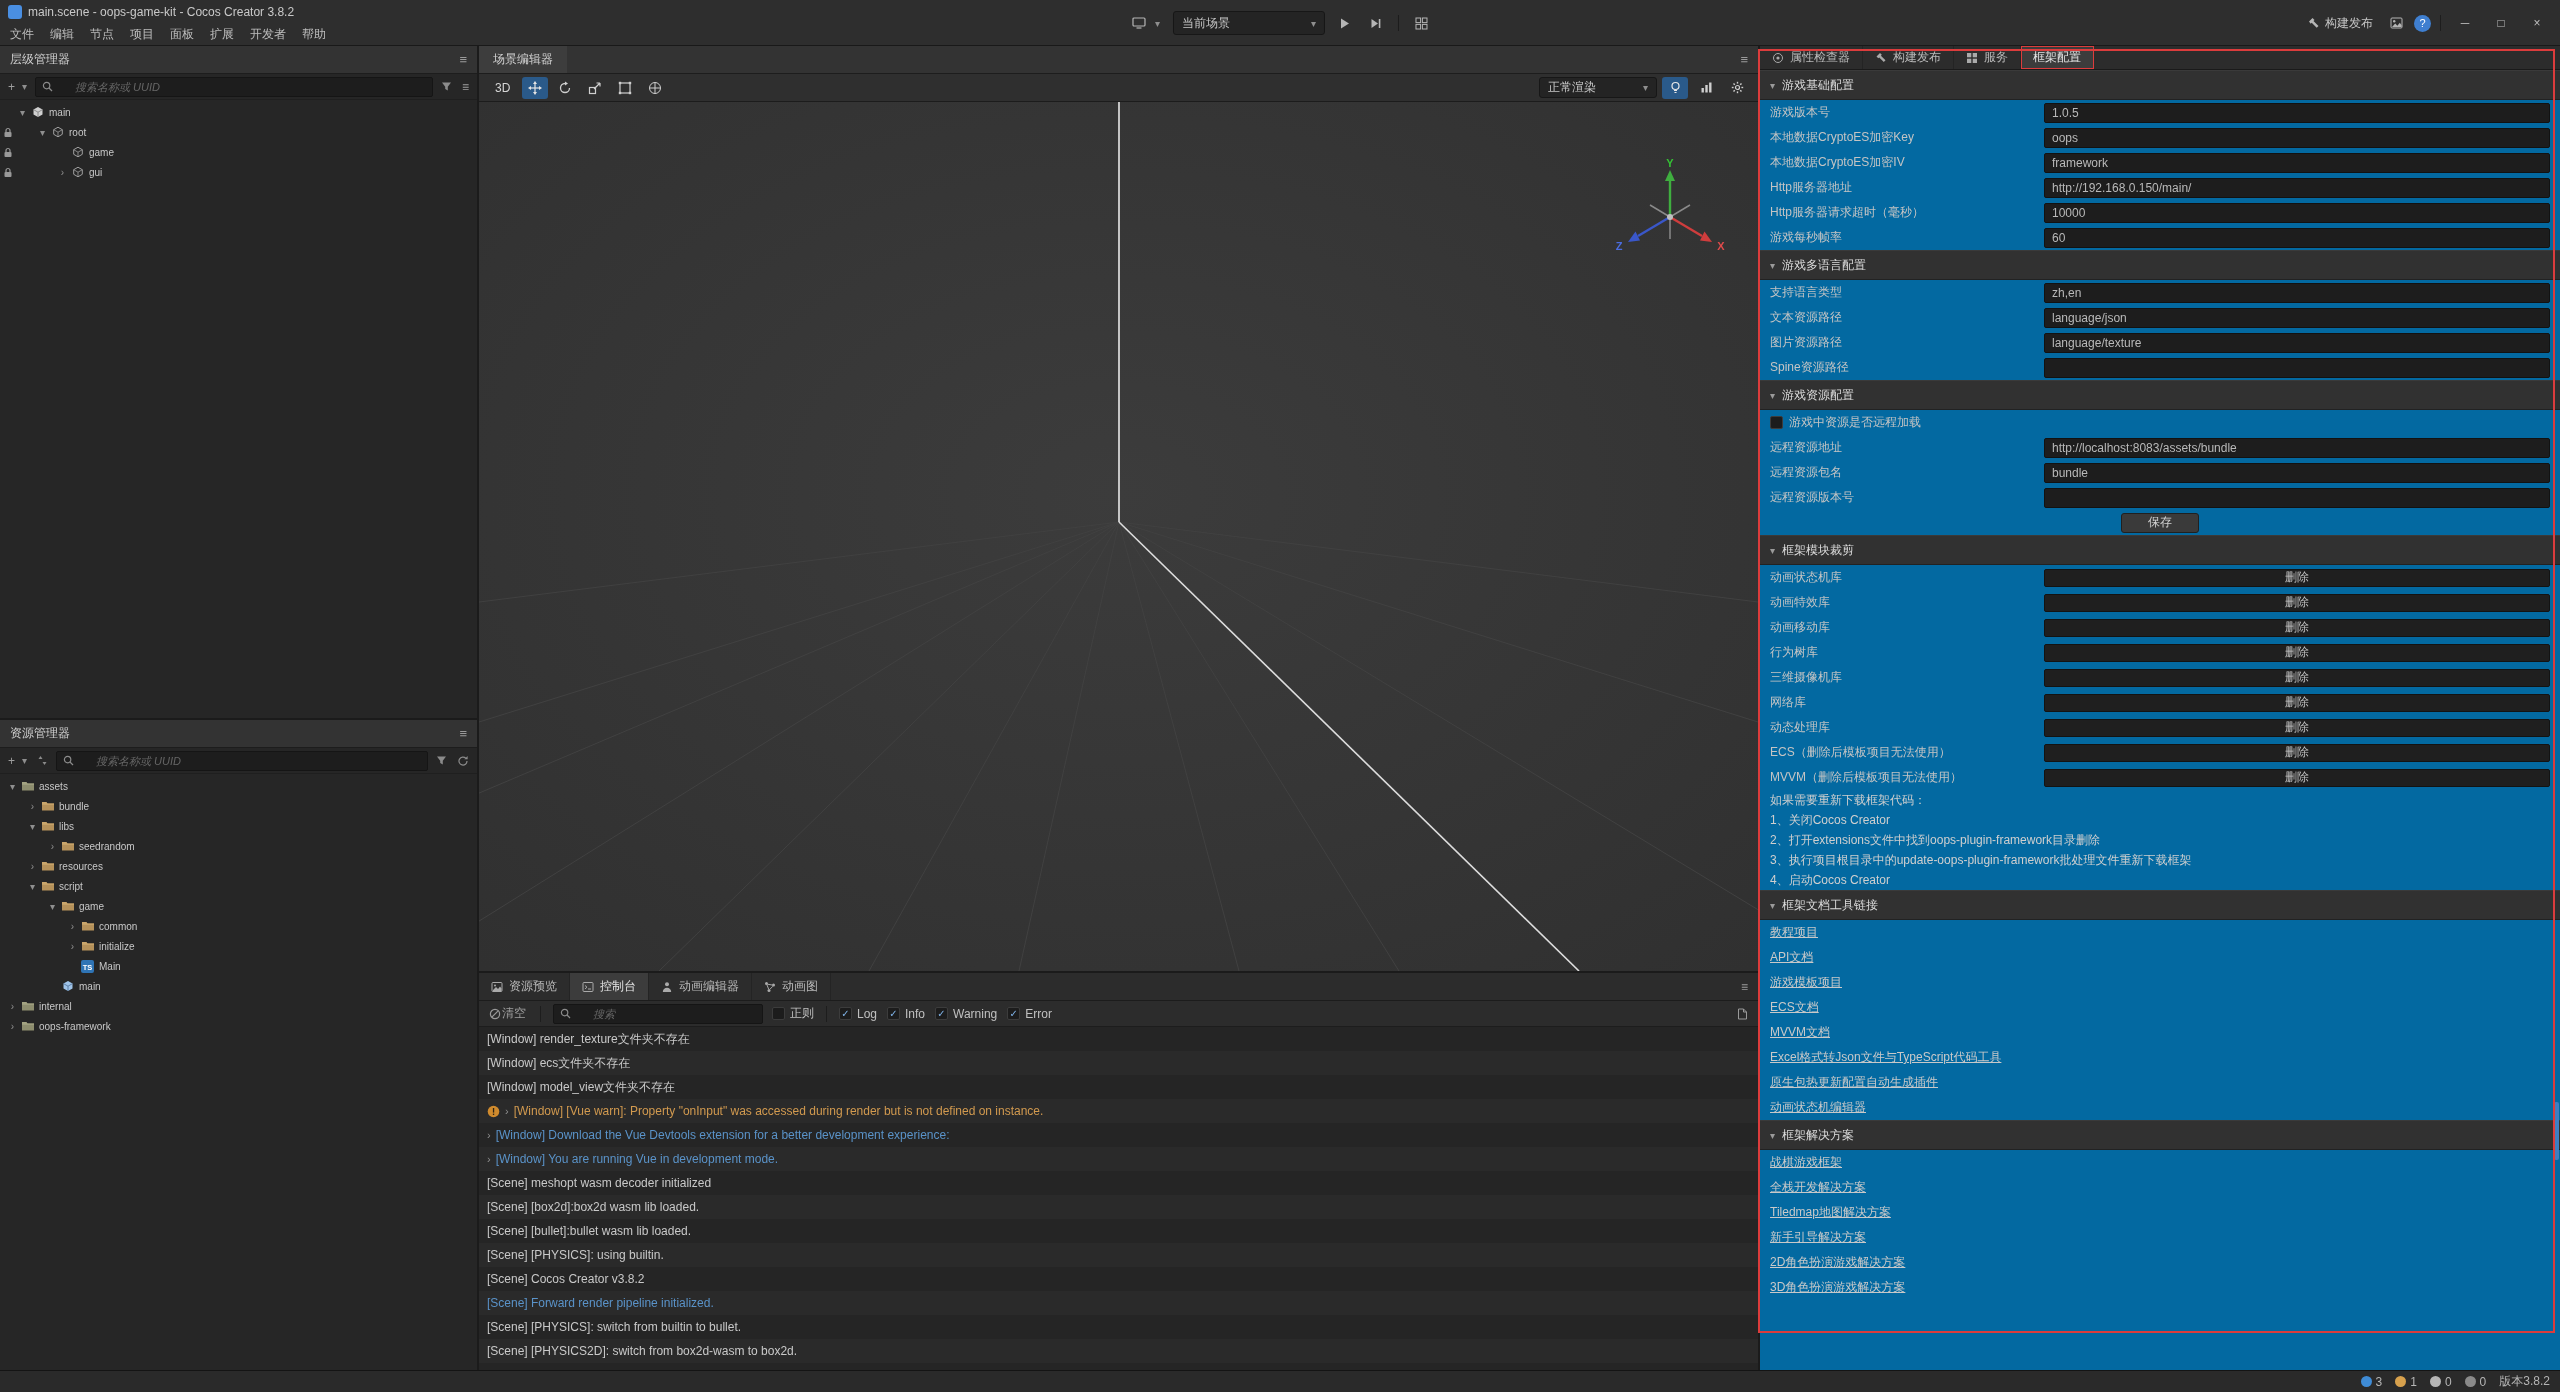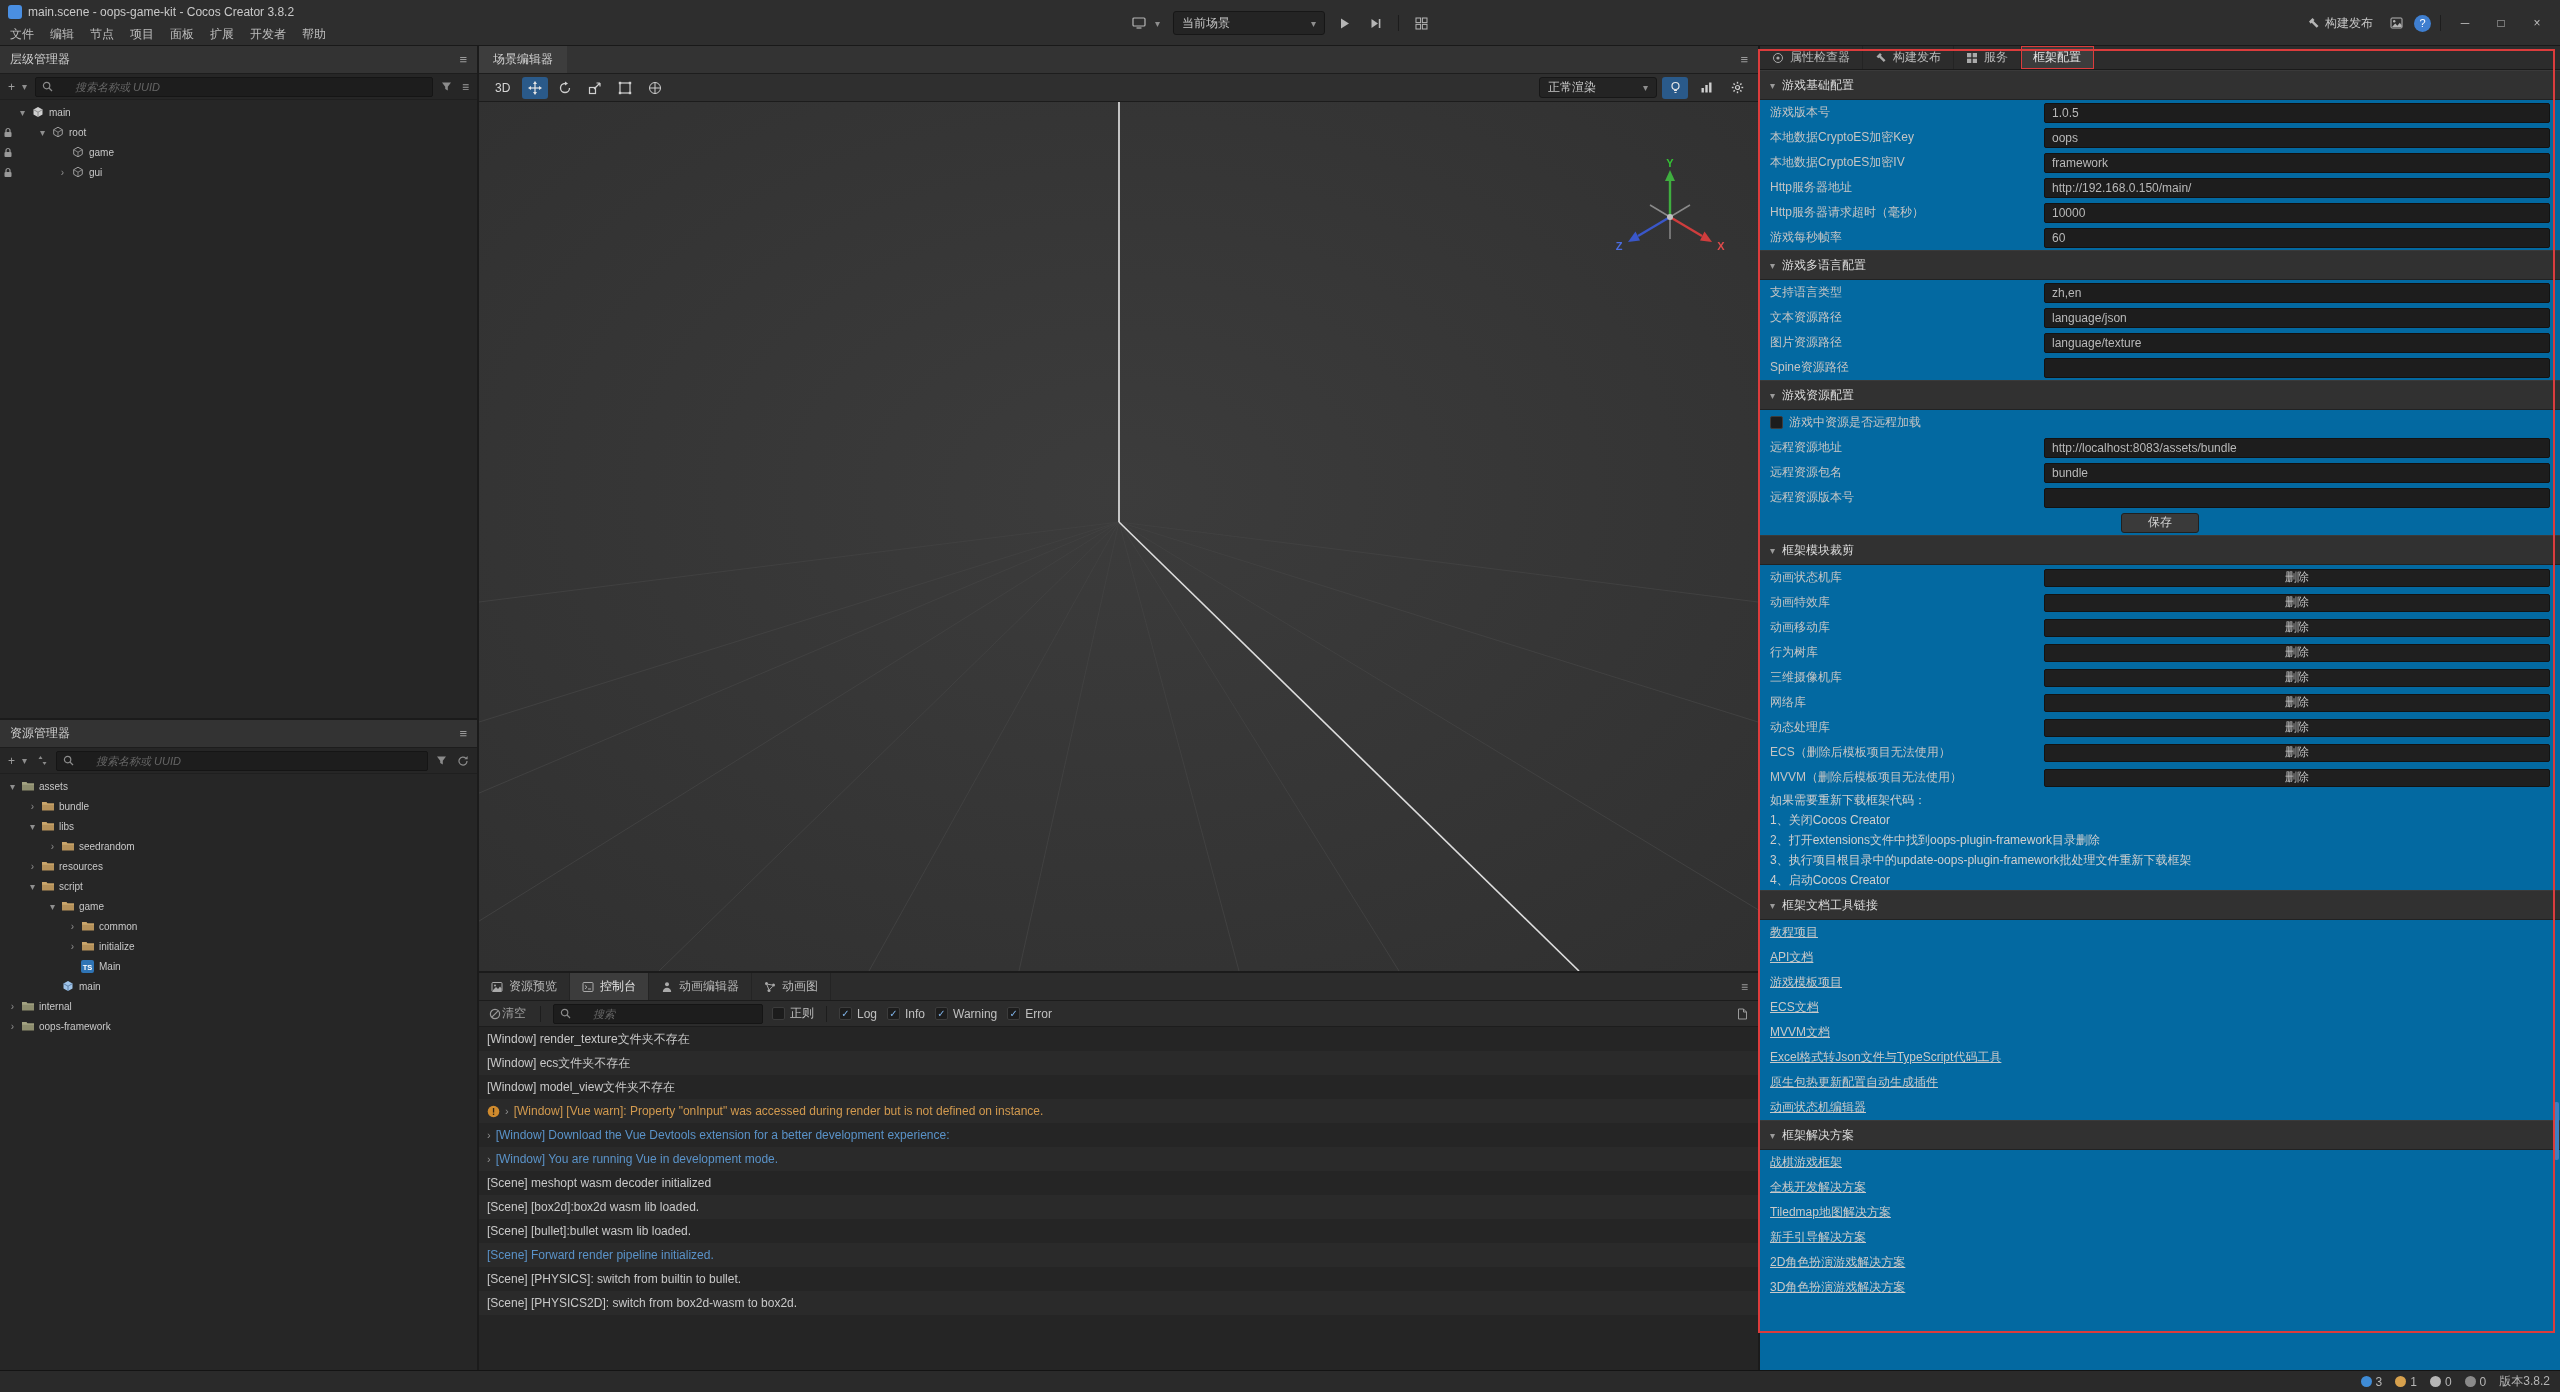--- a/index.html
+++ b/index.html
@@ -755,20 +755,26 @@
           </div>
           <div class="log-row log">
             <span>[Scene] meshopt wasm decoder initialized</span>
           </div>
           <div class="log-row log">
             <span>[Scene] [box2d]:box2d wasm lib loaded.</span>
           </div>
           <div class="log-row log">
             <span>[Scene] [bullet]:bullet wasm lib loaded.</span>
           </div>
+          <div class="log-row log">
+            <span>[Scene] [PHYSICS]: using builtin.</span>
+          </div>
+          <div class="log-row log">
+            <span>[Scene] Cocos Creator v3.8.2</span>
+          </div>
           <div class="log-row info">
             <span>[Scene] Forward render pipeline initialized.</span>
           </div>
           <div class="log-row log">
             <span>[Scene] [PHYSICS]: switch from builtin to bullet.</span>
           </div>
           <div class="log-row log">
             <span>[Scene] [PHYSICS2D]: switch from box2d-wasm to box2d.</span>
           </div>
         </div>

